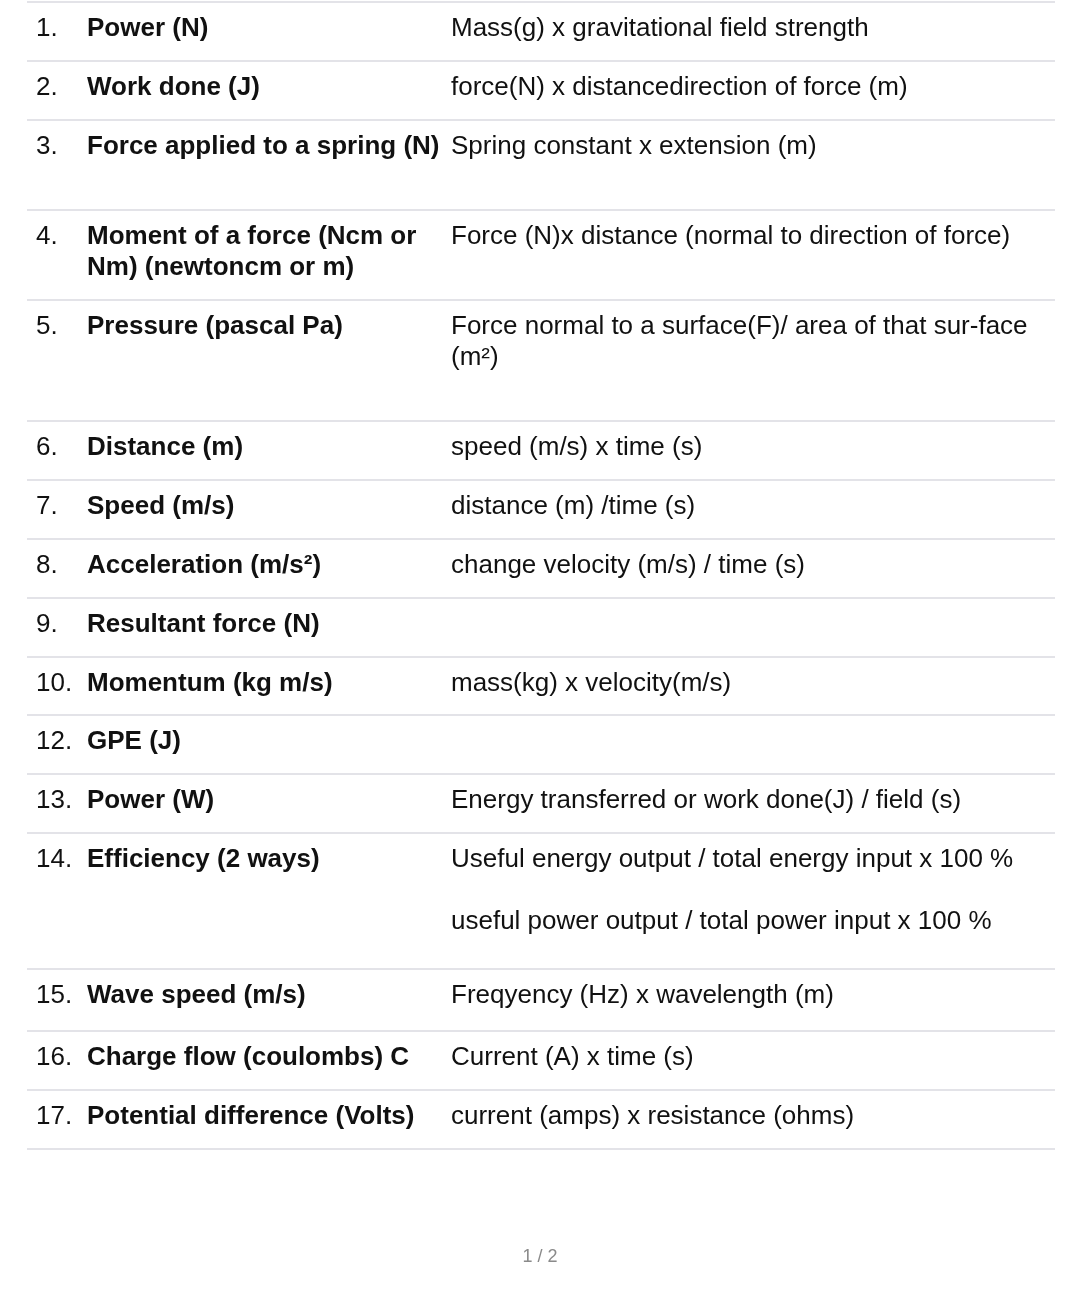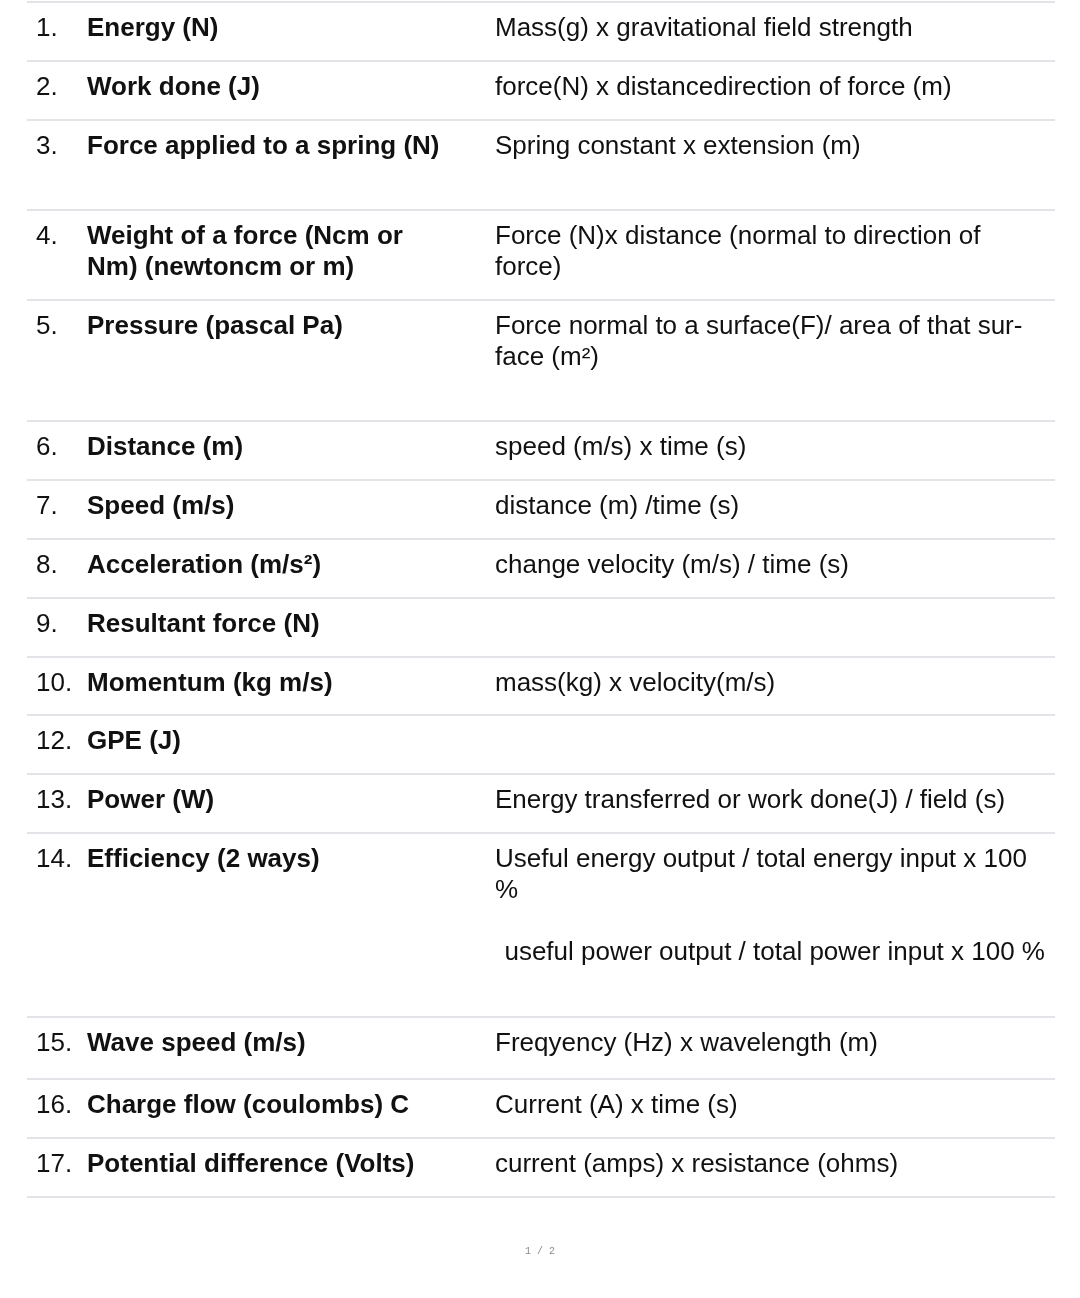--- a/index.html
+++ b/index.html
@@ -43,64 +43,61 @@
     .term {
       flex: 0 0 364px;
       width: 364px;
       font-weight: bold;
       box-sizing: border-box;
       padding-right: 4px;
     }
     .formula {
       flex: 1 1 auto;
       padding-right: 10px;
-      margin-left: 44px;
     }
     .formula .line2 {
       margin-top: 31px;
-      text-align: right;
     }
     .footer {
       position: absolute;
       top: 1246px;
       left: 0;
       width: 1080px;
       text-align: center;
-      font-size: 10px;
+      font-size: 18px;
       color: #8a8a8a;
-      font-family: Liberation Mono, monospace;
     }
   </style>
 </head>
 <body>
 
 <div class="doc">
   <div class="top-rule"></div>
 
   <div class="row" style="height:59px">
     <div class="num">1.</div>
-    <div class="term">Energy (N)</div>
+    <div class="term">Power (N)</div>
     <div class="formula">Mass(g) x gravitational field strength</div>
   </div>
 
   <div class="row" style="height:59px">
     <div class="num">2.</div>
     <div class="term">Work done (J)</div>
     <div class="formula">force(N) x distancedirection of force (m)</div>
   </div>
 
   <div class="row" style="height:90px">
     <div class="num">3.</div>
     <div class="term">Force applied to a spring (N)</div>
     <div class="formula">Spring constant x extension (m)</div>
   </div>
 
   <div class="row" style="height:90px">
     <div class="num">4.</div>
-    <div class="term">Weight of a force (Ncm or Nm) (newtoncm or m)</div>
+    <div class="term">Moment of a force (Ncm or Nm) (newtoncm or m)</div>
     <div class="formula">Force (N)x distance (normal to direction of force)</div>
   </div>
 
   <div class="row" style="height:121px">
     <div class="num">5.</div>
     <div class="term">Pressure (pascal Pa)</div>
     <div class="formula">Force normal to a surface(F)/ area of that sur-face (m²)</div>
   </div>
 
   <div class="row" style="height:59px">
@@ -137,21 +134,21 @@
     <div class="num">12.</div>
     <div class="term">GPE (J)</div>
   </div>
 
   <div class="row" style="height:59px">
     <div class="num">13.</div>
     <div class="term">Power (W)</div>
     <div class="formula">Energy transferred or work done(J) / field (s)</div>
   </div>
 
-  <div class="row" style="height:184px">
+  <div class="row" style="height:136px">
     <div class="num">14.</div>
     <div class="term">Efficiency (2 ways)</div>
     <div class="formula">
       <div>Useful energy output / total energy input x 100 %</div>
       <div class="line2">useful power output / total power input x 100 %</div>
     </div>
   </div>
 
   <div class="row" style="height:62px">
     <div class="num">15.</div>

